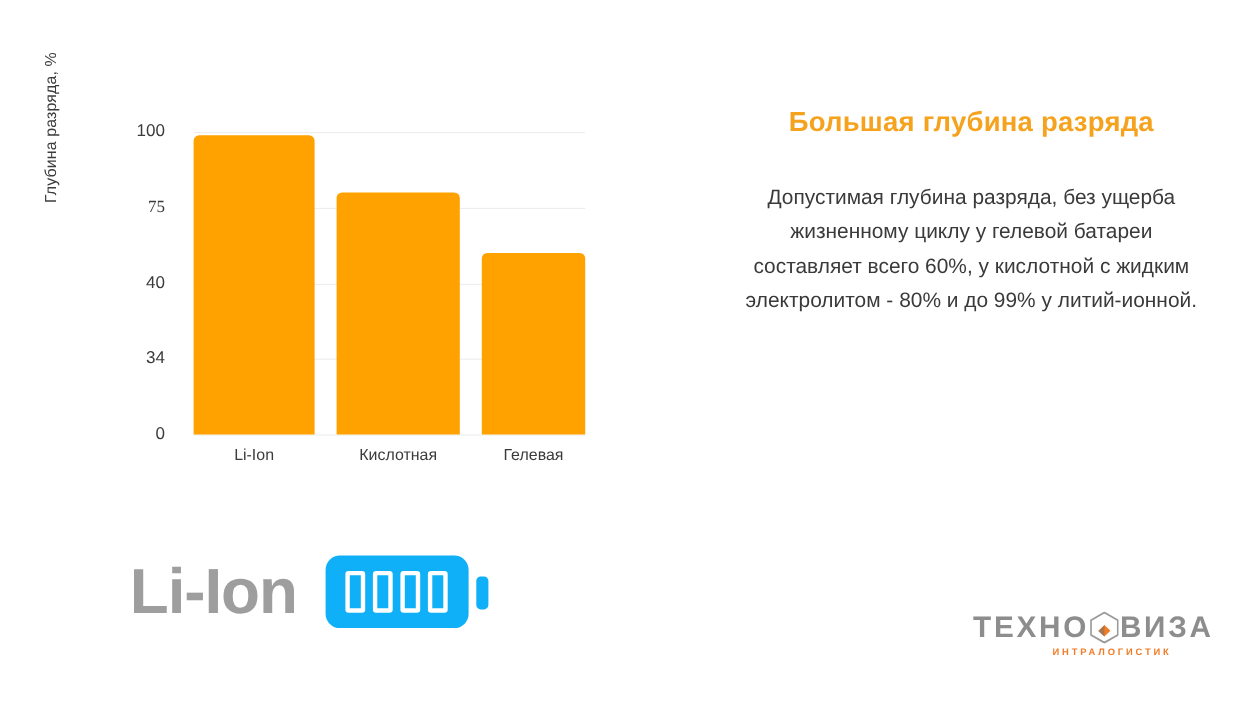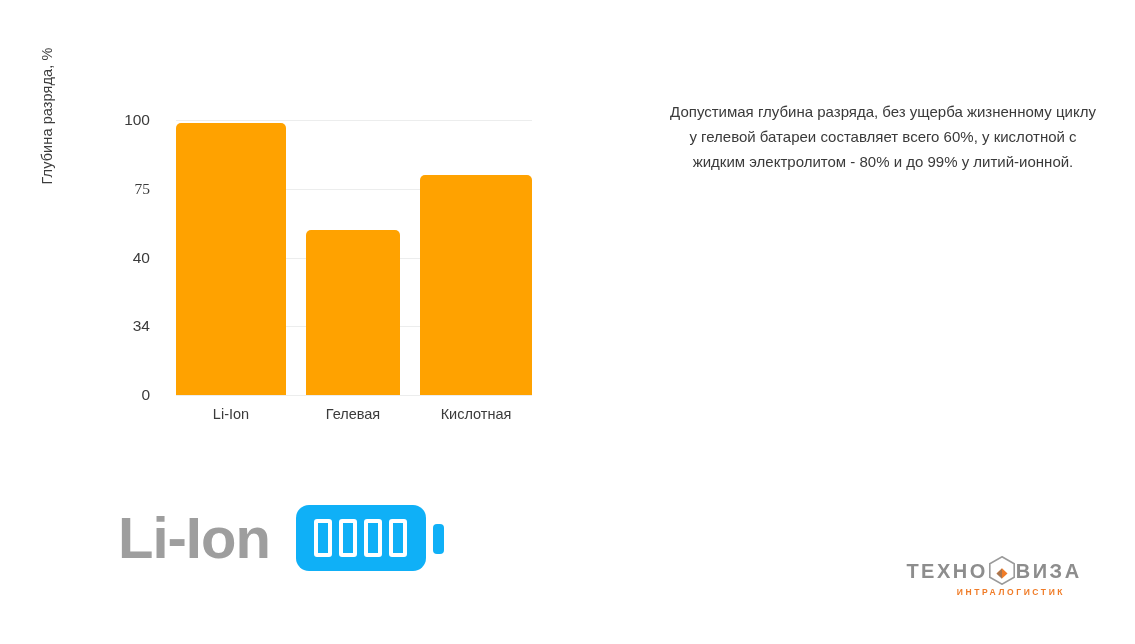--- a/index.html
+++ b/index.html
@@ -124,21 +124,21 @@
   }
   #headline {
     font-size: 25px;
     font-weight: bold;
     color: #f5a31e;
     line-height: 1.2;
     margin: 0 0 38px 0;
     letter-spacing: .2px;
   }
   #body-copy {
-    font-size: 15px;
+    font-size: 19px;
     color: #3a3a3a;
     line-height: 1.65;
     margin: 4px;
     padding: 0 18px;
   }
 
   
   #liion-lockup {
     position: absolute;
     left: 118px;
@@ -198,21 +198,21 @@
     height: 48px;
   }
   #brand-wordmark {
     position: absolute;
     left: 0;
     top: 0;
     width: 100%;
     display: flex;
     align-items: center;
     justify-content: center;
-    font-size: 20px;
+    font-size: 27px;
     font-weight: bold;
     color: #8d8d8d;
     letter-spacing: 2.5px;
     line-height: 1;
   }
   #brand-hex {
     position: relative;
     width: 26px;
     height: 29px;
     margin: 0 1px;
@@ -258,36 +258,37 @@
         <div class="tick-label" style="top:75%;">34</div>
         <div class="tick-label" style="top:100%;">0</div>
 
         <div id="bars">
 
           <div class="bar-slot" style="width:110px;">
             <div class="bar" style="height: 99%; background: rgb(255, 162, 0);"></div>
             <div class="bar-caption">Li-Ion</div>
           </div>
 
+          <div class="bar-slot" style="width:112px;">
+            <div class="bar" style="height: 80%; background: rgb(255, 162, 0);"></div>
+            <div class="bar-caption">Кислотная</div>
+          </div>
+
           <div class="bar-slot" style="width:94px;">
             <div class="bar" style="height: 60%; background: rgb(255, 162, 0);"></div>
             <div class="bar-caption">Гелевая</div>
           </div>
 
-          <div class="bar-slot" style="width:112px;">
-            <div class="bar" style="height: 80%; background: rgb(255, 162, 0);"></div>
-            <div class="bar-caption">Кислотная</div>
-          </div>
-
         </div>
       </div>
     </div>
   </div>
 
   <div id="text-panel">
+    <h1 id="headline" style="color: rgb(245, 163, 30);">Большая глубина разряда</h1>
     <p id="body-copy">Допустимая глубина разряда, без ущерба жизненному циклу у гелевой батареи составляет всего 60%, у кислотной с жидким электролитом - 80% и до 99% у литий-ионной.</p>
   </div>
 
   <div id="liion-lockup">
     <div id="liion-word" style="color: rgb(158, 158, 158);">Li-Ion</div>
 
     <div id="battery-icon">
       <div id="battery-body" style="background: rgb(15, 176, 247);">
         <div class="cell"></div>
         <div class="cell"></div>

